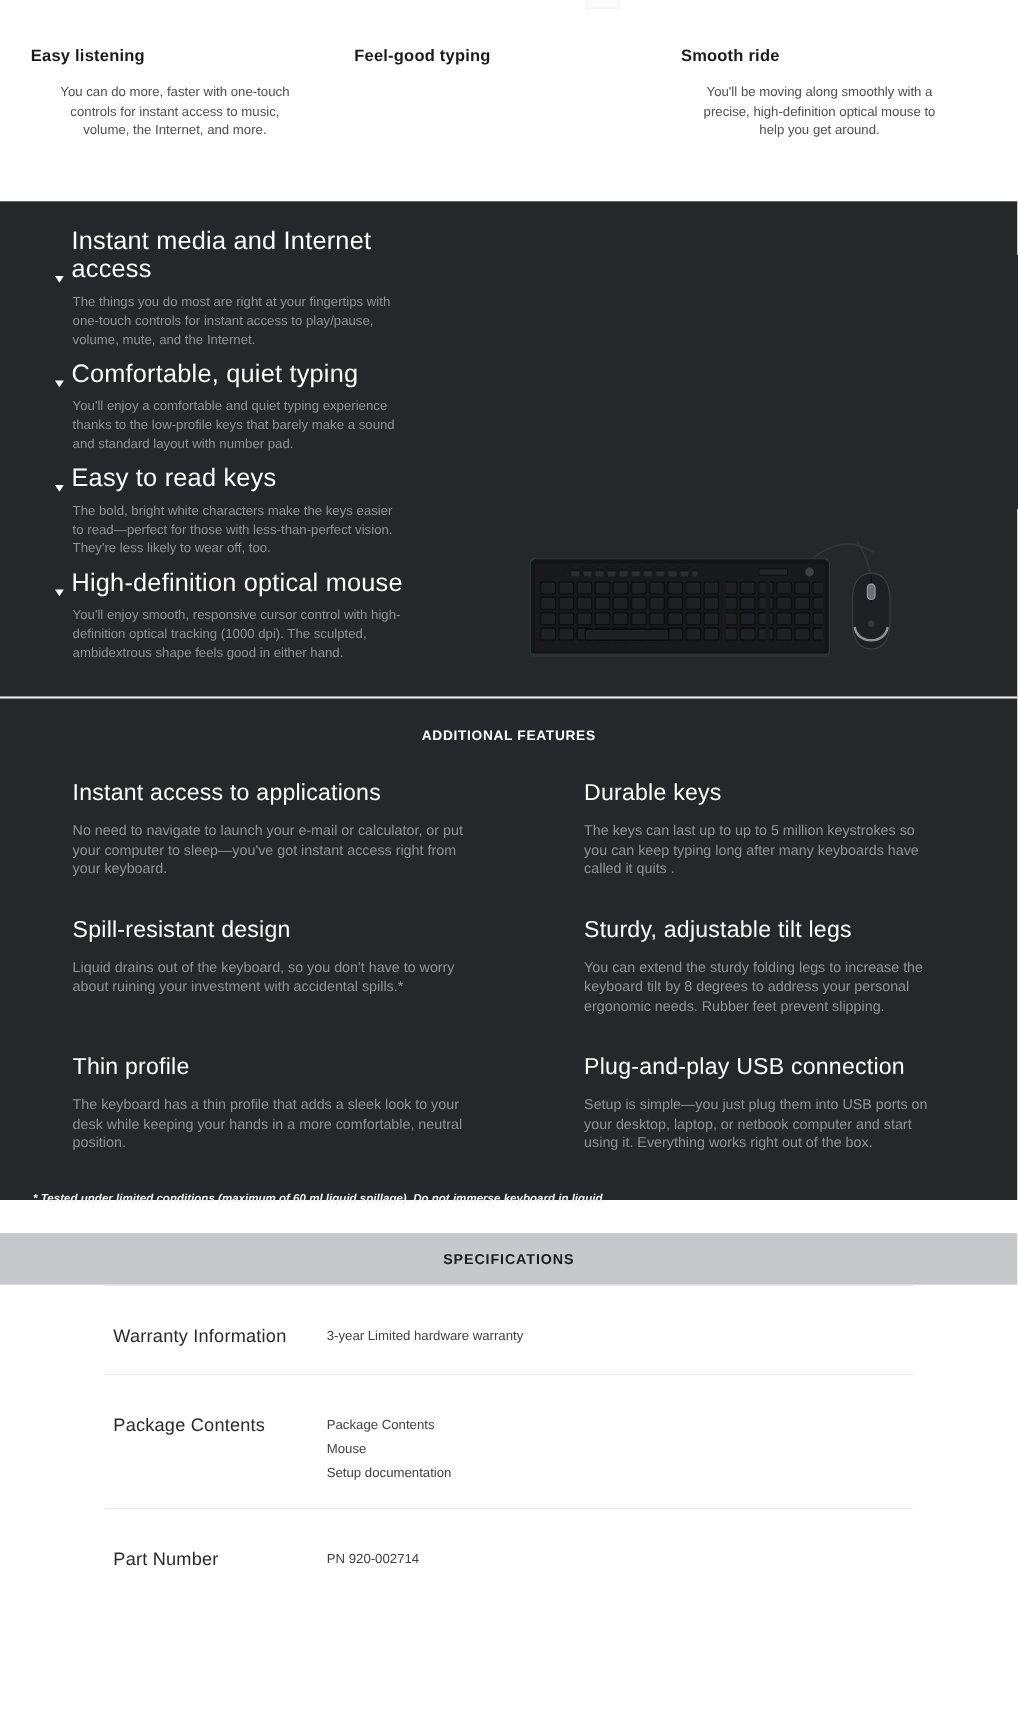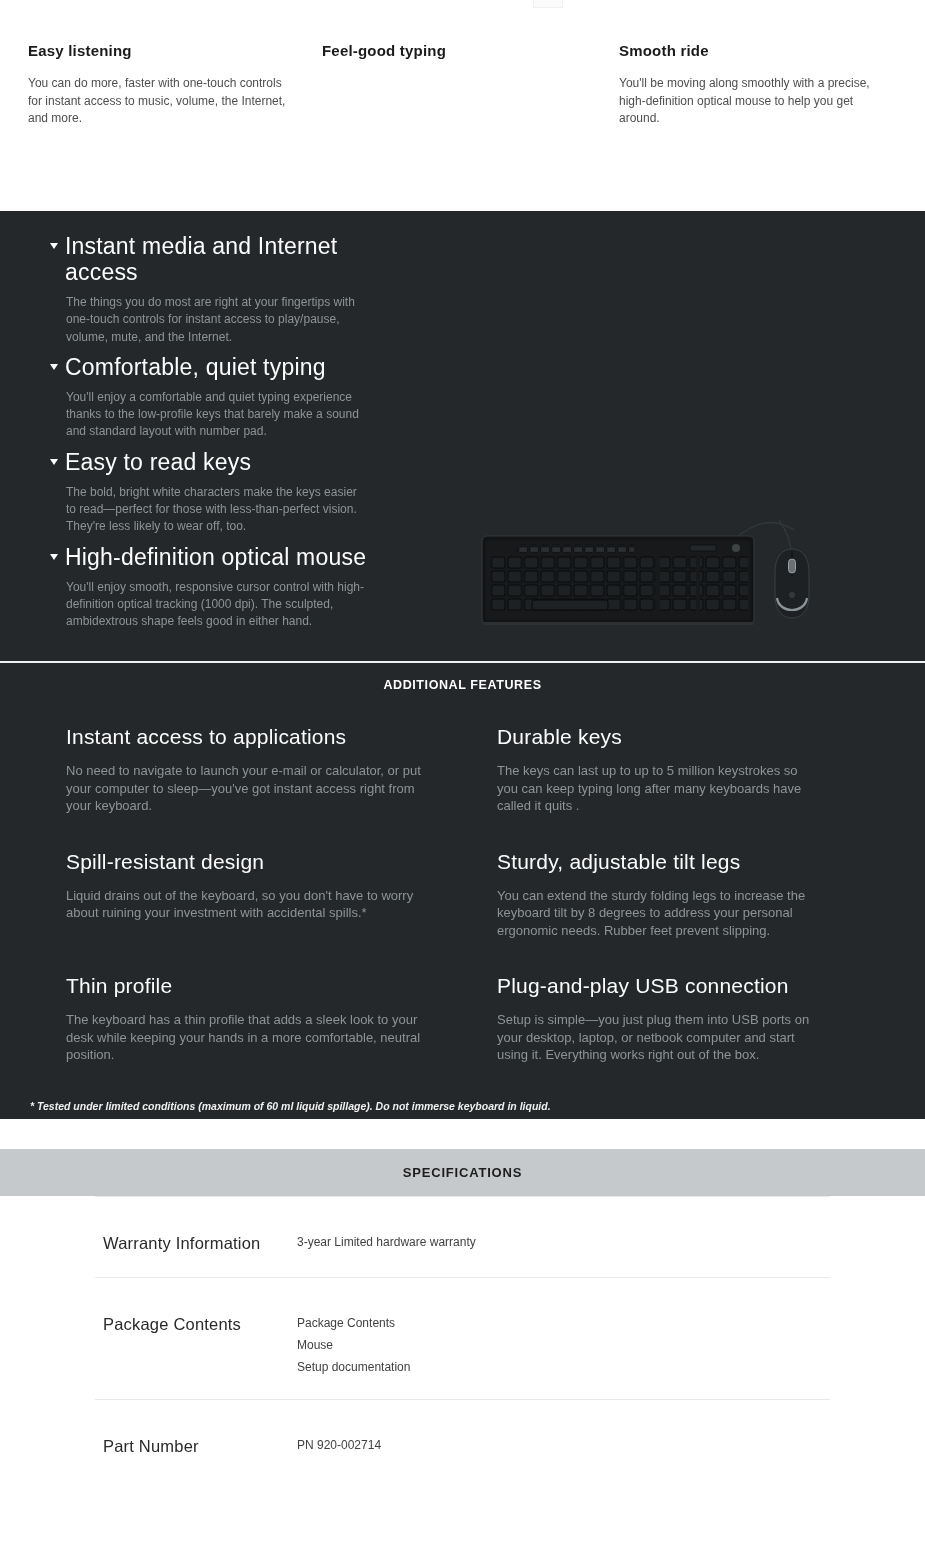--- a/index.html
+++ b/index.html
@@ -6,42 +6,42 @@
   html, body { margin: 0; padding: 0; }
   body {
     width: 925px; height: 1557px;
     background: #ffffff;
     font-family: "Liberation Sans", sans-serif;
     overflow: hidden;
     position: relative;
   }
 
   
-  .highlights { height: 211px; background: #ffffff; position: relative; padding-top: 42px; display: flex; }
+  .highlights { height: 183px; background: #ffffff; position: relative; padding-top: 42px; display: flex; }
   .top-artifact { position: absolute; top: 0; left: 533px; width: 30px; height: 8px; background: #fbfbfb; border: 1px solid #f1f1f1; border-top: none; }
   .hl-col h3 { margin: 0 0 16px 0; font-size: 15px; font-weight: 700; color: #1b1b1b; letter-spacing: 0.2px; }
-  .hl-col p { margin: 0; font-size: 12px; line-height: 17.5px; color: #4e4e4e; }
+  .hl-col p { margin: 16px; font-size: 12px; line-height: 17.5px; color: #4e4e4e; text-align: center; }
   .hl-col.c1 { margin-left: 28px; width: 262px; }
   .hl-col.c2 { margin-left: 32px; width: 254px; }
   .hl-col.c3 { margin-left: 43px; width: 252px; }
 
   
   .features { height: 450px; background: #24282a; position: relative; padding-top: 22px; }
   .features-left { margin-left: 50px; width: 330px; }
-  .feature-head { display: flex; align-items: flex-start; cursor: pointer; margin: 0; }
+  .feature-head { display: flex; align-items: flex-end; cursor: pointer; margin: 0; }
   .tri { width: 0; height: 0; border-left: 4.5px solid transparent; border-right: 4.5px solid transparent; border-top: 6.5px solid #ffffff; margin-top: 10px; flex: 0 0 auto; }
   .feature-title-text { display: block; margin-left: 7px; color: #fdfdfd; font-size: 23px; font-weight: 300; line-height: 26px; letter-spacing: 0.2px; }
   .feature p { margin: 9px 0 8px 16px; width: 300px; font-size: 12px; line-height: 17.3px; color: #8e9395; }
 
   .product-visual { position: absolute; left: 474px; top: 303px; }
 
   
   .additional { height: 458px; background: #24282a; border-top: 2px solid #f0f0f0; padding-top: 15px; }
-  .sec-heading { margin: 0; text-align: center; color: #ffffff; font-size: 12.5px; font-weight: 700; letter-spacing: 0.6px; }
-  .add-grid { display: grid; grid-template-columns: 375px 325px; column-gap: 56px; padding-left: 66px; margin-top: 32px; }
+  .sec-heading { margin: 12px; text-align: center; color: #ffffff; font-size: 12.5px; font-weight: 700; letter-spacing: 0.6px; }
+  .add-grid { display: grid; grid-template-columns: 375px 325px; column-gap: 90px; padding-left: 66px; margin-top: 32px; }
   .add-cell { margin-bottom: 34px; }
   .add-cell h3 { margin: 0 0 12px 0; color: #fdfdfd; font-size: 21px; font-weight: 300; line-height: 26px; letter-spacing: 0.2px; }
   .add-cell p { margin: 0; font-size: 13px; line-height: 17.5px; color: #8e9395; }
   .footnote { margin: 2px 0 0 30px; font-size: 10.5px; font-style: italic; font-weight: 700; color: #f0f0f0; }
 
   
   .spec-gap { height: 30px; background: #ffffff; }
   .spec-bar { height: 47px; background: #c6c9cb; display: flex; align-items: center; justify-content: center; }
   .spec-bar h4 { margin: 0; font-size: 13px; font-weight: 700; letter-spacing: 0.8px; color: #1d1d1d; }
   .specs { background: #ffffff; }

